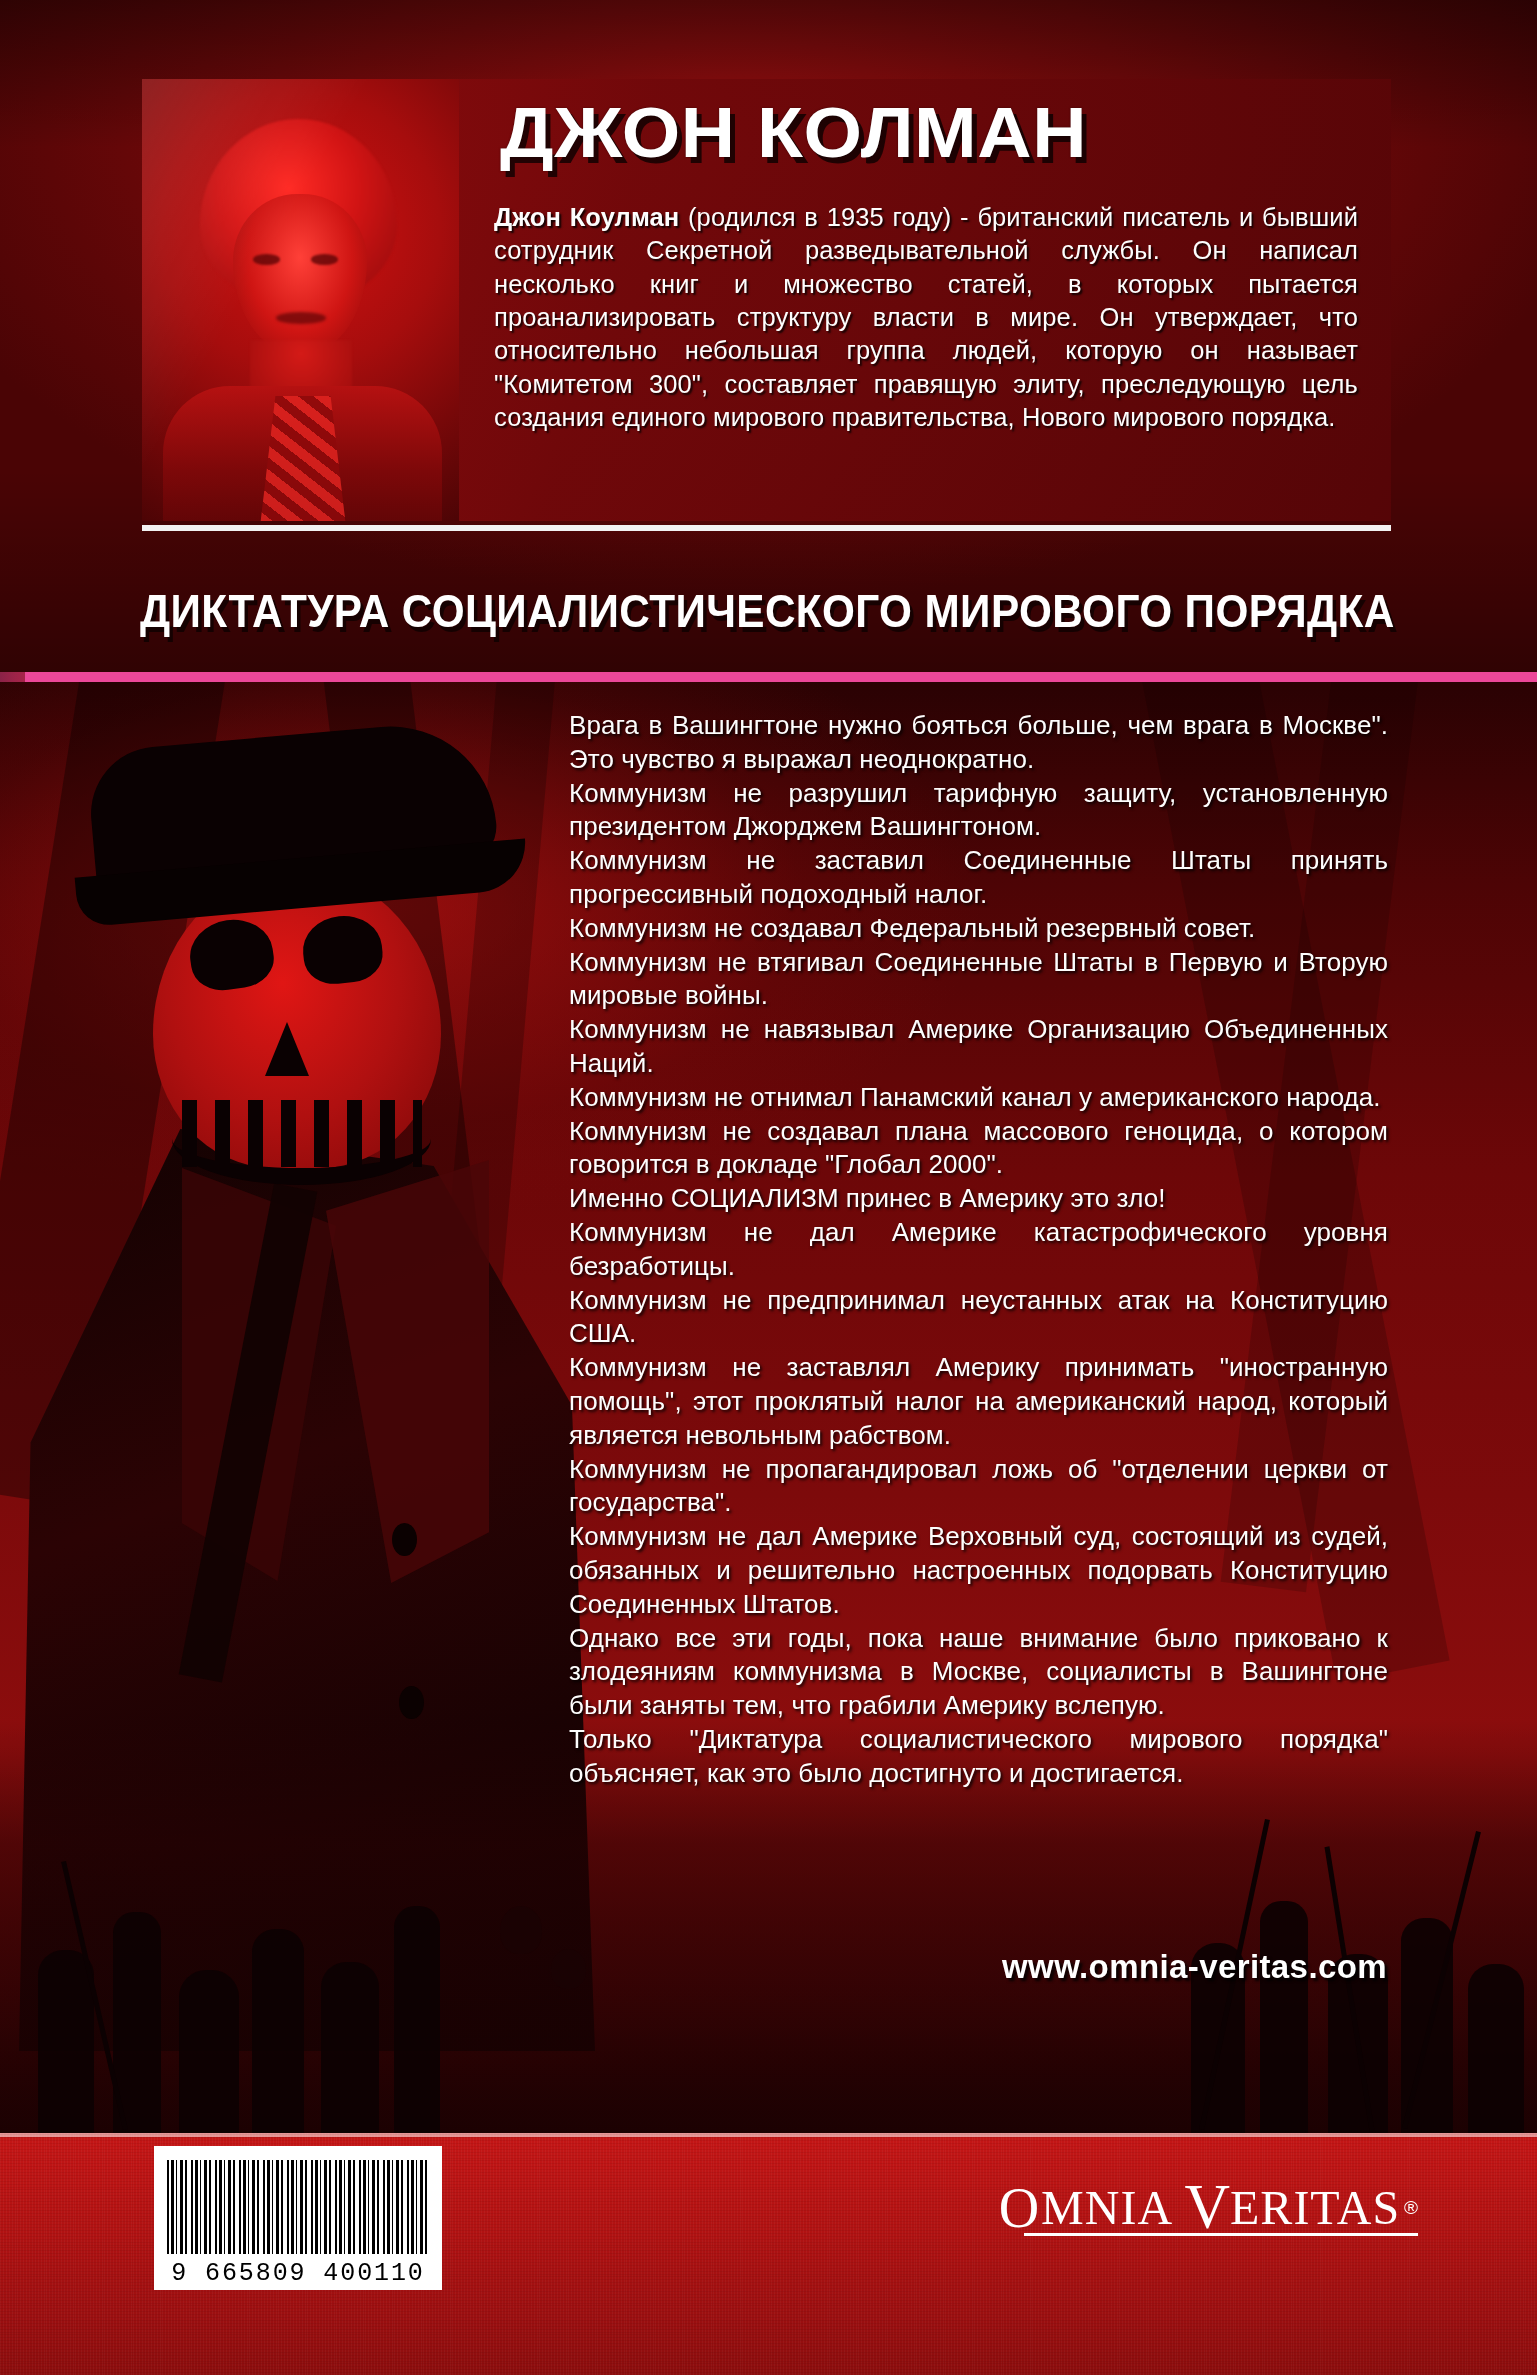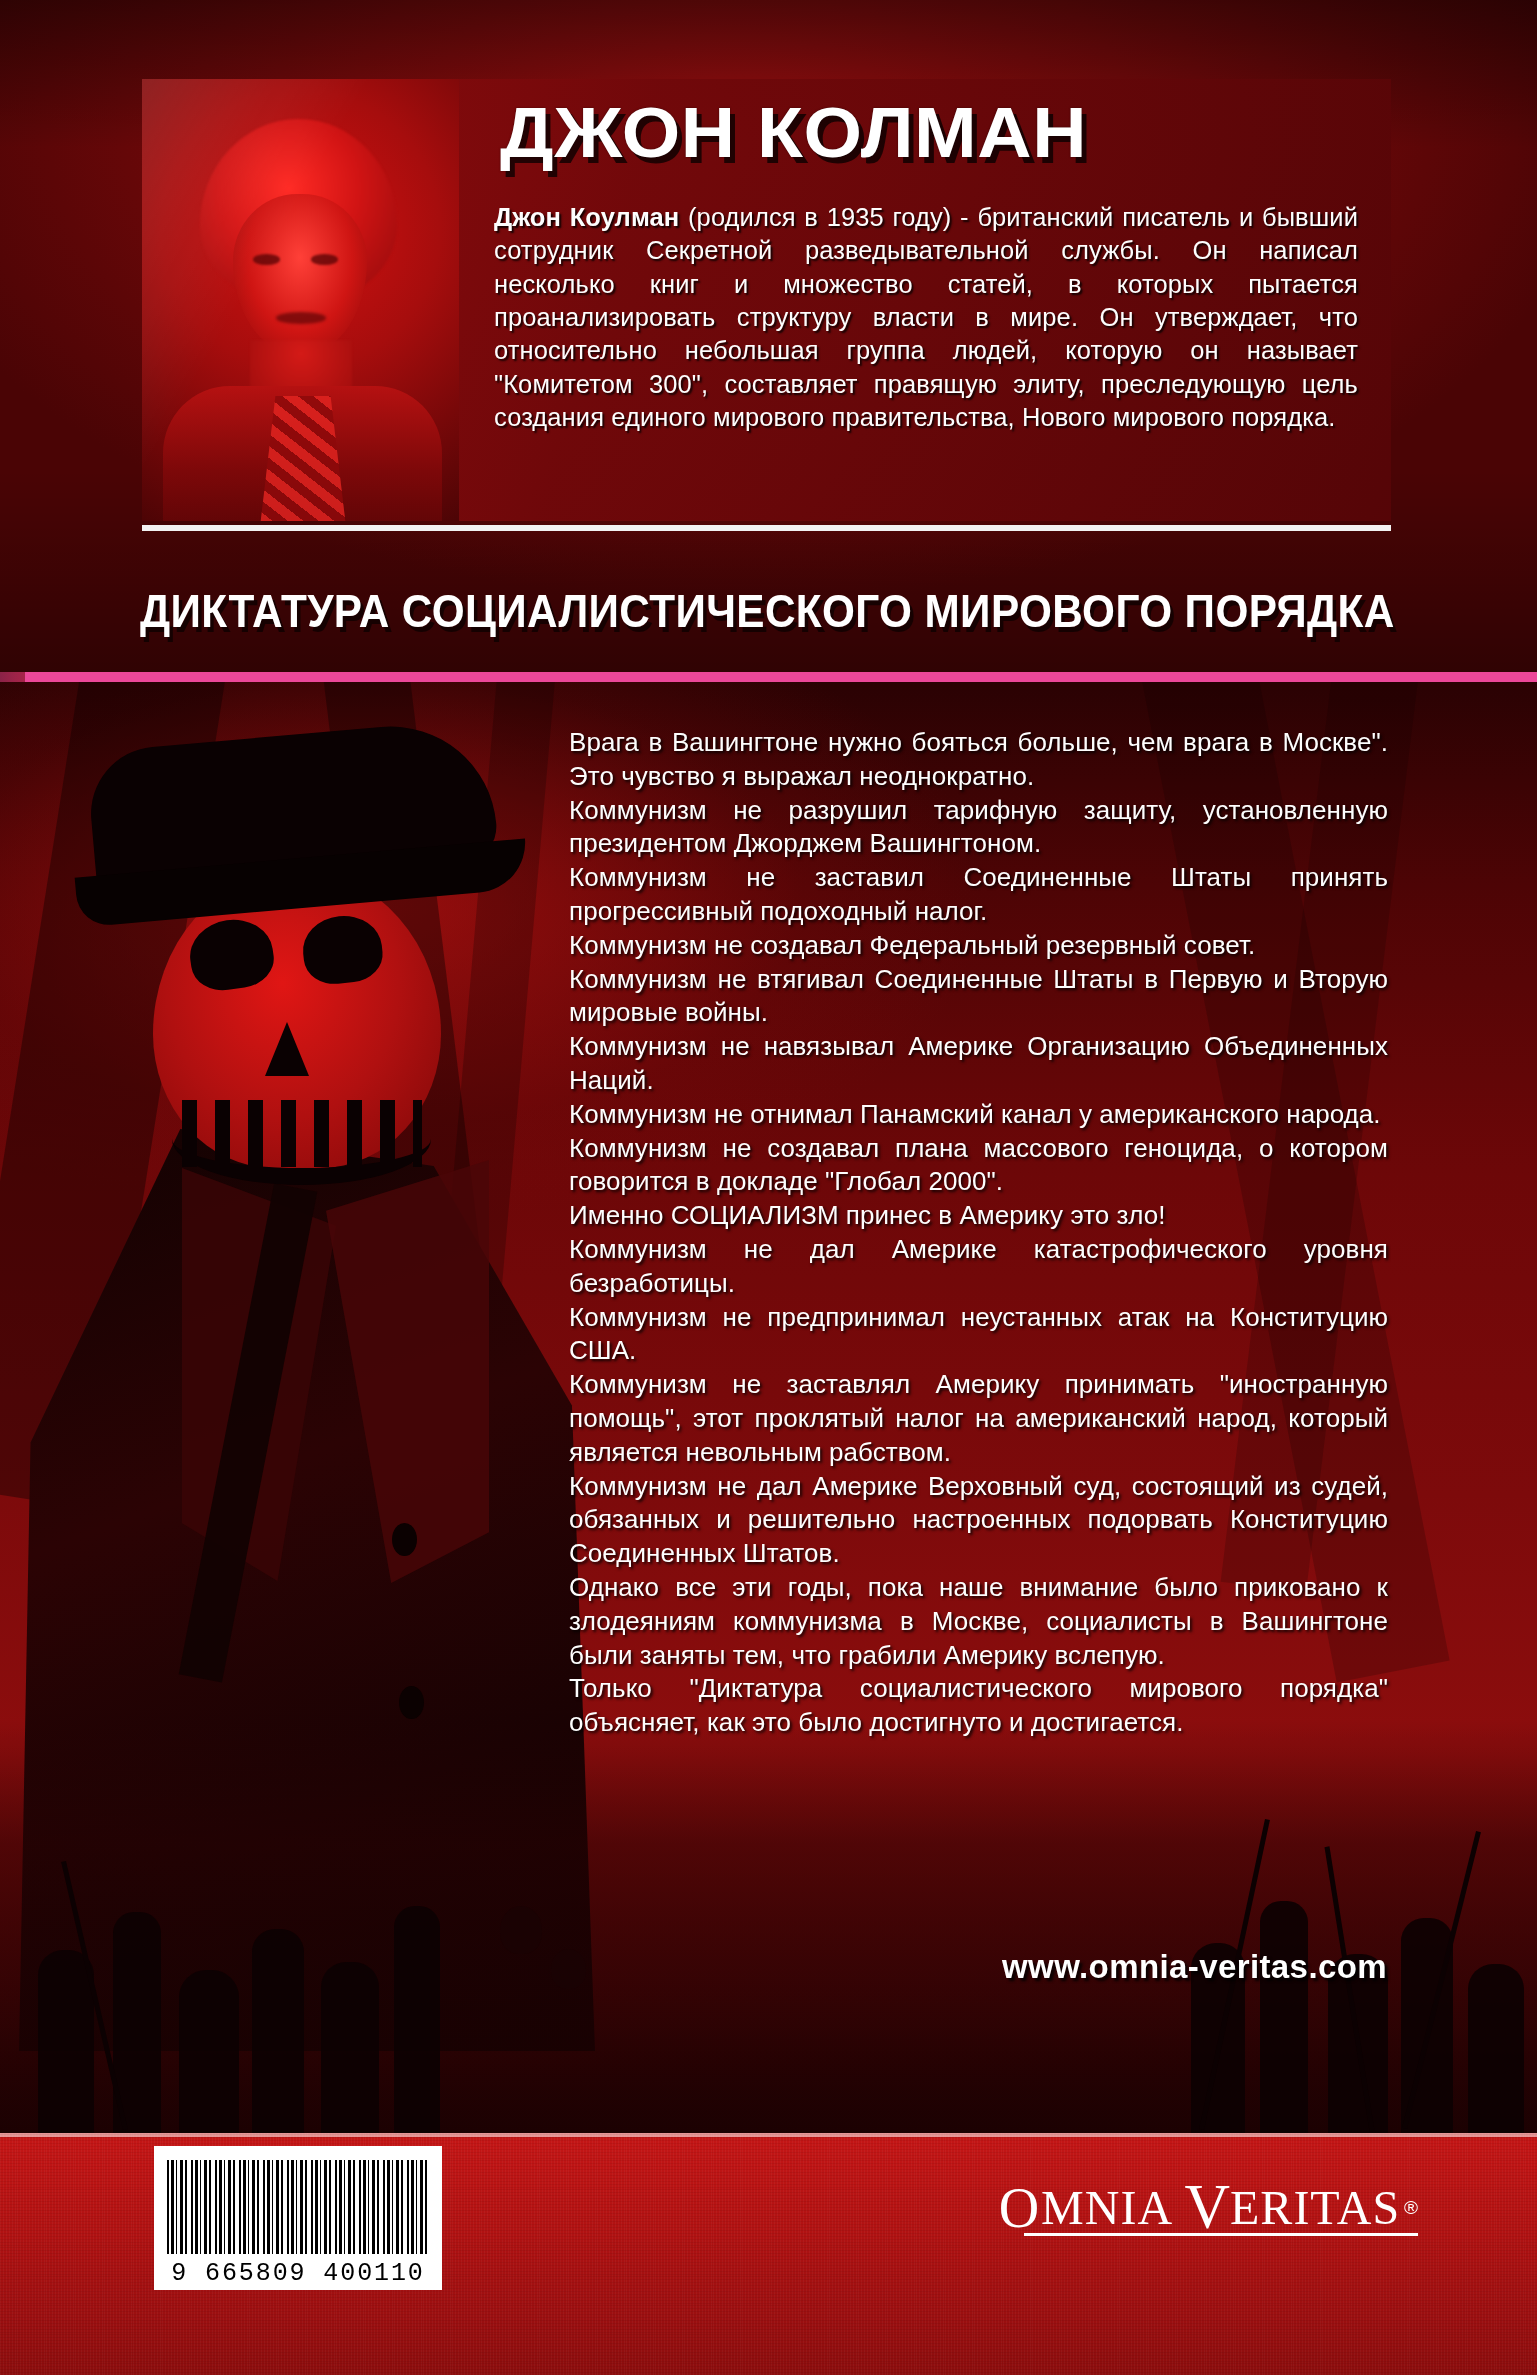--- a/index.html
+++ b/index.html
@@ -210,21 +210,20 @@
     position:absolute; width:42px; height:48px; border-radius:50% 50% 44% 44%;
     background:#1a0203; opacity:.85;
   }
 
   
   .body-text{
     position:absolute; left:569px; top:27px; width:819px;
     color:#fdfdfd; font-size:26px; line-height:1.30; text-align:justify;
     text-shadow:1.9px 1.9px 2.9px rgba(0,0,0,.9);
     letter-spacing:0.05px;
-    margin-top:17px;
   }
   .body-text p{ margin:0; }
 
   .site{
     position:absolute; right:150px; top:1266px;
     color:#ffffff; font-weight:700; font-size:33px; letter-spacing:0.4px;
     text-shadow:2.9px 2.9px 2.9px rgba(0,0,0,.85);
     text-align:right;
   }
 
@@ -379,20 +378,21 @@
       <p>Коммунизм не заставил Соединенные Штаты принять прогрессивный подоходный налог.</p>
       <p>Коммунизм не создавал Федеральный резервный совет.</p>
       <p>Коммунизм не втягивал Соединенные Штаты в Первую и Вторую мировые войны.</p>
       <p>Коммунизм не навязывал Америке Организацию Объединенных Наций.</p>
       <p>Коммунизм не отнимал Панамский канал у американского народа.</p>
       <p>Коммунизм не создавал плана массового геноцида, о котором говорится в докладе "Глобал 2000".</p>
       <p>Именно СОЦИАЛИЗМ принес в Америку это зло!</p>
       <p>Коммунизм не дал Америке катастрофического уровня безработицы.</p>
       <p>Коммунизм не предпринимал неустанных атак на Конституцию США.</p>
       <p>Коммунизм не заставлял Америку принимать "иностранную помощь", этот проклятый налог на американский народ, который является невольным рабством.</p>
+      <p>Коммунизм не пропагандировал ложь об "отделении церкви от государства".</p>
       <p>Коммунизм не дал Америке Верховный суд, состоящий из судей, обязанных и решительно настроенных подорвать Конституцию Соединенных Штатов.</p>
       <p>Однако все эти годы, пока наше внимание было приковано к злодеяниям коммунизма в Москве, социалисты в Вашингтоне были заняты тем, что грабили Америку вслепую.</p>
       <p>Только "Диктатура социалистического мирового порядка" объясняет, как это было достигнуто и достигается.</p>
     </div>
 
     <div class="site">www.omnia-veritas.com</div>
   </div>
 
   <div class="footer">
     <div class="footer-texture"></div>

